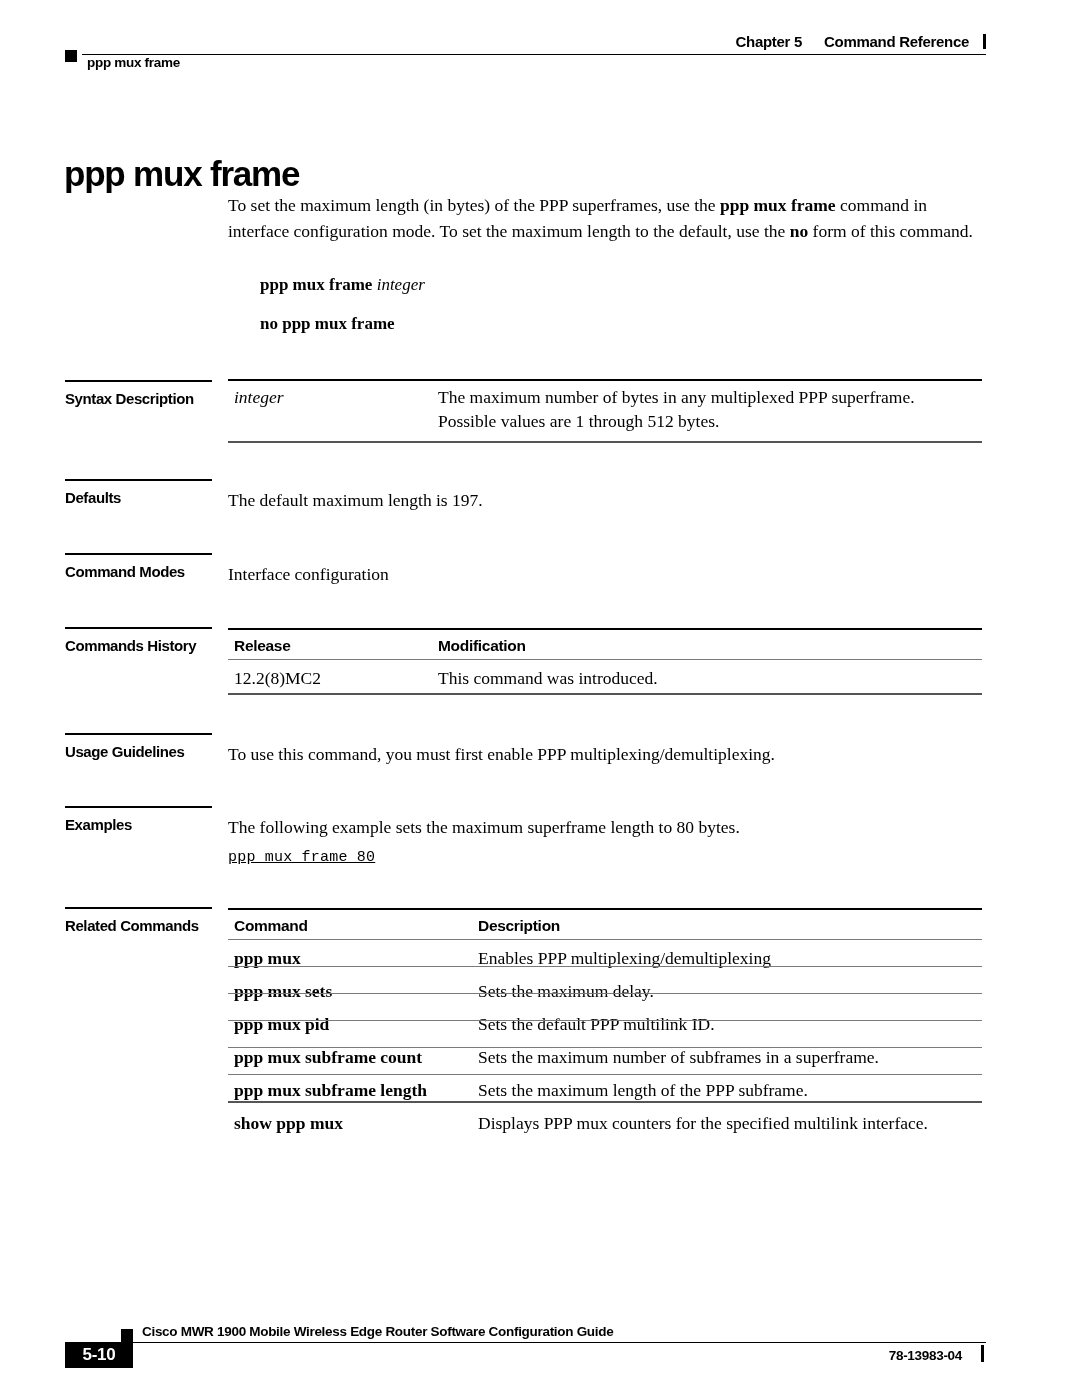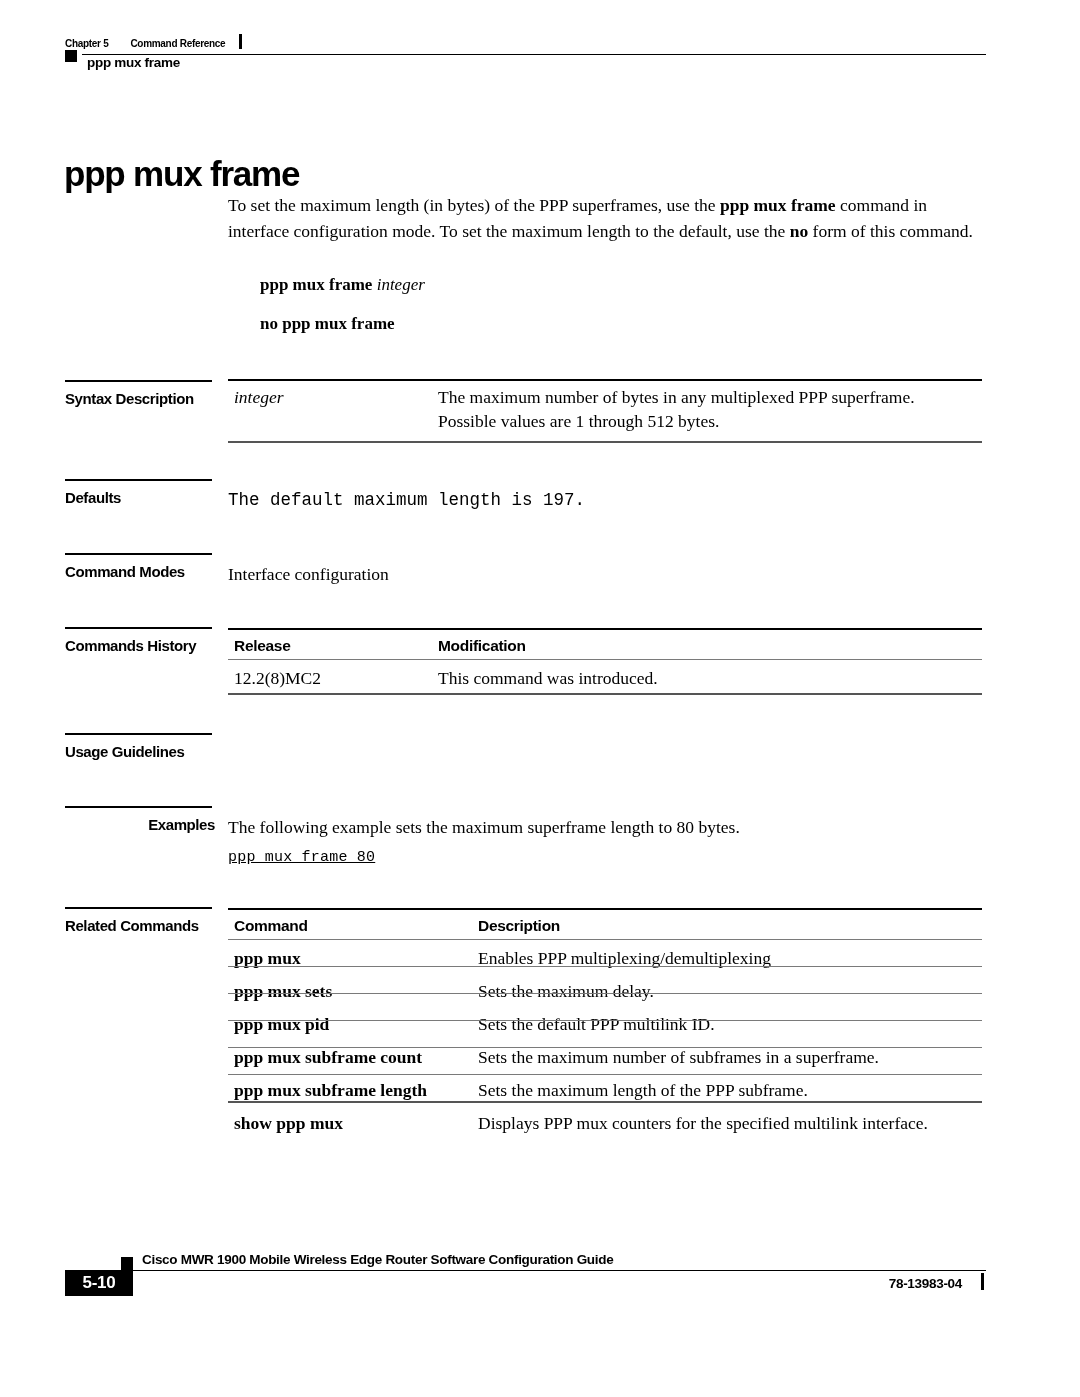--- a/index.html
+++ b/index.html
@@ -28,23 +28,24 @@
     position: absolute;
     left: 65px;
     top: 34px;
     width: 921px;
     height: 42px;
   }
   .hdr-topline {
     position: absolute;
     left: 0; top: 0;
     width: 100%;
-    font-family: "Liberation Sans Narrow", "Liberation Sans", sans-serif;
-    font-weight: bold;
-    font-size: 10px;
+    text-align: right;
+    font-family: "Liberation Sans Narrow", "Liberation Sans", sans-serif;
+    font-weight: bold;
+    font-size: 15px;
     letter-spacing: -0.3px;
     line-height: 16px;
     white-space: nowrap;
   }
   .hdr-chapter { margin-right: 22px; }
   .hdr-bar {
     display: inline-block;
     width: 3px;
     height: 15px;
     background: #000;
@@ -183,21 +184,21 @@
   .mono {
     font-family: "Liberation Mono", "DejaVu Sans Mono", monospace;
     font-size: 15px;
     letter-spacing: 0.2px;
     text-decoration: underline;
   }
   .ital { font-style: italic; }
   .bold { font-weight: bold; }
 
   
-  .footer { position: absolute; left: 0; top: 1248px; width: 1080px; height: 60px; }
+  .footer { position: absolute; left: 0; top: 1320px; width: 1080px; height: 60px; }
   .ft-pagebox {
     position: absolute;
     left: 65px;
     top: 22px;
     width: 68px;
     height: 26px;
     background: #000;
     color: #fff;
     font-family: "Liberation Sans Narrow", "Liberation Sans", sans-serif;
     font-weight: bold;
@@ -294,21 +295,21 @@
       <td>The maximum number of bytes in any multiplexed PPP superframe. Possible values are 1 through 512 bytes.</td>
     </tr>
   </tbody>
     </table>
   <div class="rule-bot" style="left:228px; top:441px; width:754px;"></div>
 
   <div class="sec-label" style="top:489px;">
     <span class="rule"></span>
     <span>Defaults</span>
   </div>
-  <div class="sec-text" style="top:488px;font-family:Liberation Mono, monospace;">The default maximum length is 197.</div>
+  <div class="sec-text" style="top:488px;">The default maximum length is 197.</div>
 
   <div class="sec-label" style="top:563px;">
     <span class="rule"></span>
     <span>Command Modes</span>
   </div>
   <div class="sec-text" style="top:562px;">Interface configuration</div>
 
   <div class="sec-label" style="top:637px;">
     <span class="rule"></span>
     <span>Commands History</span>
@@ -326,22 +327,23 @@
     </tr>
   </tbody>
     </table>
   <div class="rule-thin" style="left:228px; top:659px; width:754px;"></div>
   <div class="rule-bot" style="left:228px; top:693px; width:754px;"></div>
 
   <div class="sec-label" style="top:743px;">
     <span class="rule"></span>
     <span>Usage Guidelines</span>
   </div>
-
-  <div class="sec-label" style="top:816px;text-align:right;">
+  <div class="sec-text" style="top:742px;">To use this command, you must first enable PPP multiplexing/demultiplexing.</div>
+
+  <div class="sec-label" style="top:816px;">
     <span class="rule"></span>
     <span>Examples</span>
   </div>
   <div class="sec-text" style="top:815px;">The following example sets the maximum superframe length to 80 bytes.</div>
   <div class="sec-text mono" style="top:845px;">ppp mux frame 80</div>
 
   <div class="sec-label" style="top:917px;">
     <span class="rule"></span>
     <span>Related Commands</span>
   </div>

